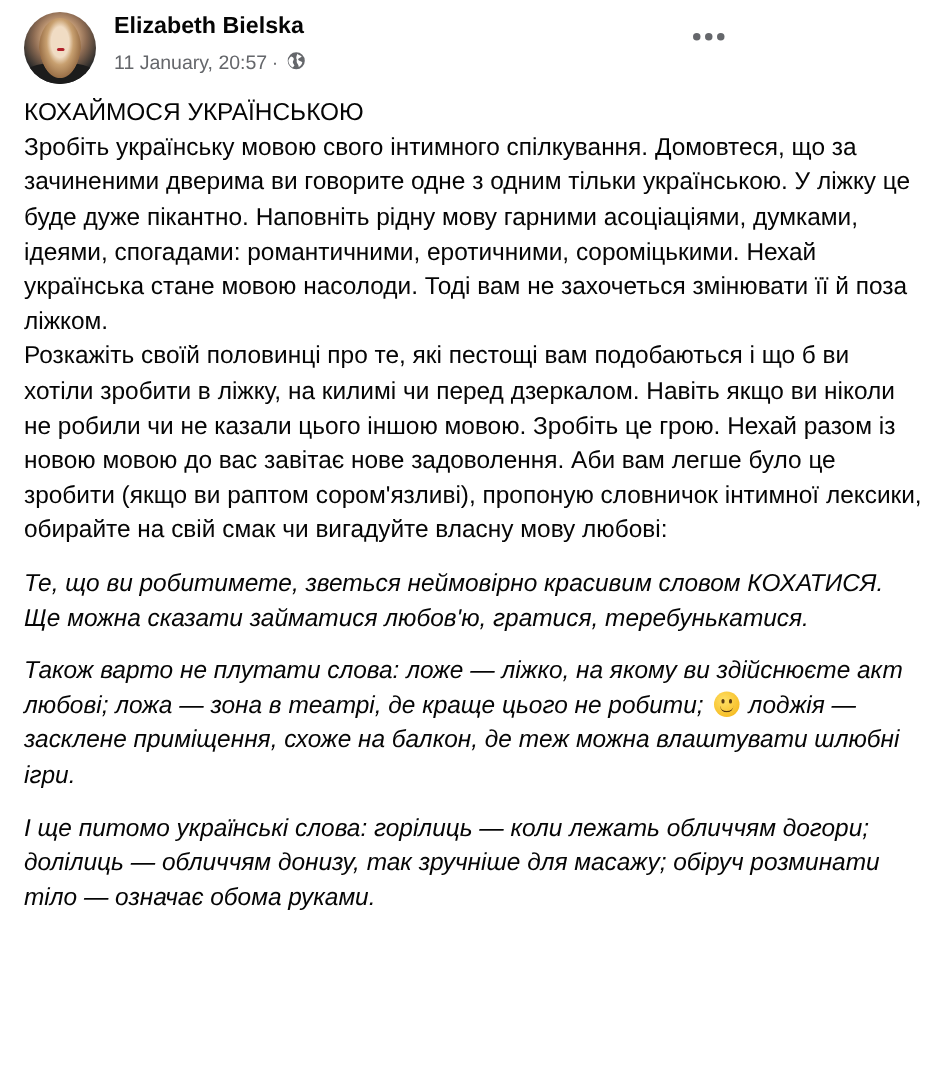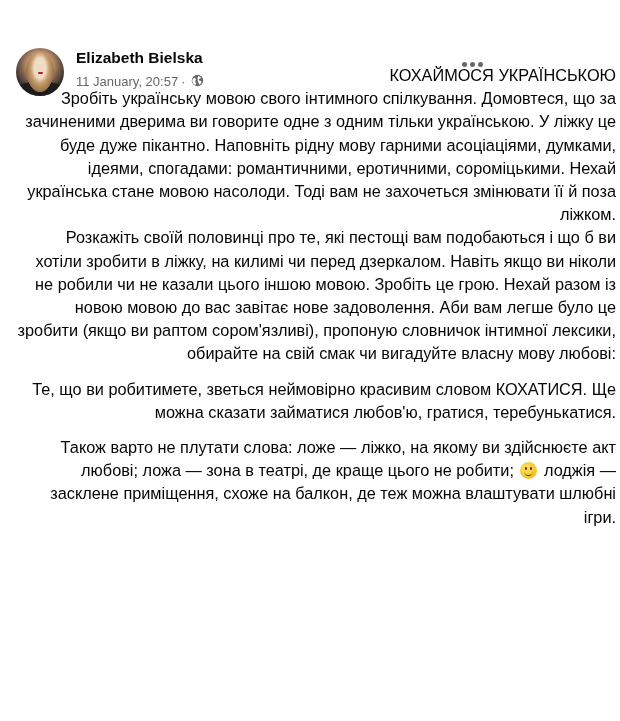--- a/index.html
+++ b/index.html
@@ -3,21 +3,21 @@
 <meta charset="utf-8">
 <style>
   html, body { margin:0; padding:0; }
   body {
     width:620px; height:721px; overflow:hidden;
     background:#ffffff;
     font-family:"Liberation Sans", "DejaVu Sans", sans-serif;
     color:#050505;
     position:relative;
   }
-  .header { position:absolute; left:0; top:0; width:506px; height:62px;margin-top:40px; }
+  .header { position:absolute; left:0; top:0; width:506px; height:62px; }
   .avatar {
     position:absolute; left:16px; top:8px; width:48px; height:48px; border-radius:50%;
     overflow:hidden;
     background: radial-gradient(circle at 50% 35%, #e8d2b8 0 18%, #c9a07a 28%, #8b6a52 45%, #2a2a2a 70%),
                 linear-gradient(#d8d8d8, #999);
   }
   .avatar .hair {
     position:absolute; left:10px; top:4px; width:28px; height:40px; border-radius:50% 50% 40% 40%;
     background: radial-gradient(ellipse at 50% 40%, #f0dcc4 0 30%, #c8a070 45%, #9a7048 70%, transparent 72%);
   }
@@ -32,24 +32,24 @@
     position:absolute; left:76px; top:34px; font-size:13px; color:#65676b; display:flex; gap:3px;
   }
   .globe { width:13px; height:13px; display:inline-block; margin-left:2px; }
   .more {
     position:absolute; right:22px; top:16px; width:24px; height:16px; display:flex; align-items:center; justify-content:center; gap:3px;
     cursor:pointer;
   }
   .more span { width:5px; height:5px; border-radius:50%; background:#65676b; display:block; }
   .content {
     position:absolute; left:16px; top:64px; width:600px;
-    font-size:16.3px; line-height:23.2px; color:#050505;text-align:right;
+    font-size:16.3px; line-height:23.2px; color:#050505;
   }
   .content p { margin:0; }
-  .content p.gap { margin-top:12px; }
+  .content p.gap { margin-top:12px;font-style:italic; }
   .emoji {
     display:inline-block; width:17px; height:17px; border-radius:50%;
     background: radial-gradient(circle at 40% 35%, #ffe066, #f7c02a 70%, #e9a80c);
     position:relative; vertical-align:-3px; margin:0 2px;
   }
   .emoji::before, .emoji::after {
     content:""; position:absolute; top:5px; width:2px; height:3px; background:#5a3a10; border-radius:1px;
   }
   .emoji::before { left:5px; } .emoji::after { left:10px; }
   .emoji i {
@@ -81,13 +81,14 @@
     <span></span>
   </div>
 </div>
 
 <div class="content">
   <p>КОХАЙМОСЯ УКРАЇНСЬКОЮ</p>
   <p>Зробіть українську мовою свого інтимного спілкування. Домовтеся, що за зачиненими дверима ви говорите одне з одним тільки українською. У ліжку це буде дуже пікантно. Наповніть рідну мову гарними асоціаціями, думками, ідеями, спогадами: романтичними, еротичними, сороміцькими. Нехай українська стане мовою насолоди. Тоді вам не захочеться змінювати її й поза ліжком.</p>
   <p>Розкажіть своїй половинці про те, які пестощі вам подобаються і що б ви хотіли зробити в ліжку, на килимі чи перед дзеркалом. Навіть якщо ви ніколи не робили чи не казали цього іншою мовою. Зробіть це грою. Нехай разом із новою мовою до вас завітає нове задоволення. Аби вам легше було це зробити (якщо ви раптом сором'язливі), пропоную словничок інтимної лексики, обирайте на свій смак чи вигадуйте власну мову любові:</p>
   <p class="gap">Те, що ви робитимете, зветься неймовірно красивим словом КОХАТИСЯ. Ще можна сказати займатися любов'ю, гратися, теребунькатися.</p>
   <p class="gap"><span>Також варто не плутати слова: ложе — ліжко, на якому ви здійснюєте акт любові; ложа — зона в театрі, де краще цього не робити;</span> <span class="emoji"><i></i></span> <span>лоджія — засклене приміщення, схоже на балкон, де теж можна влаштувати шлюбні ігри.</span></p>
+  <p class="gap">І ще питомо українські слова: горілиць — коли лежать обличчям догори; долілиць — обличчям донизу, так зручніше для масажу; обіруч розминати тіло — означає обома руками.</p>
 </div>
 
 </body></html>

